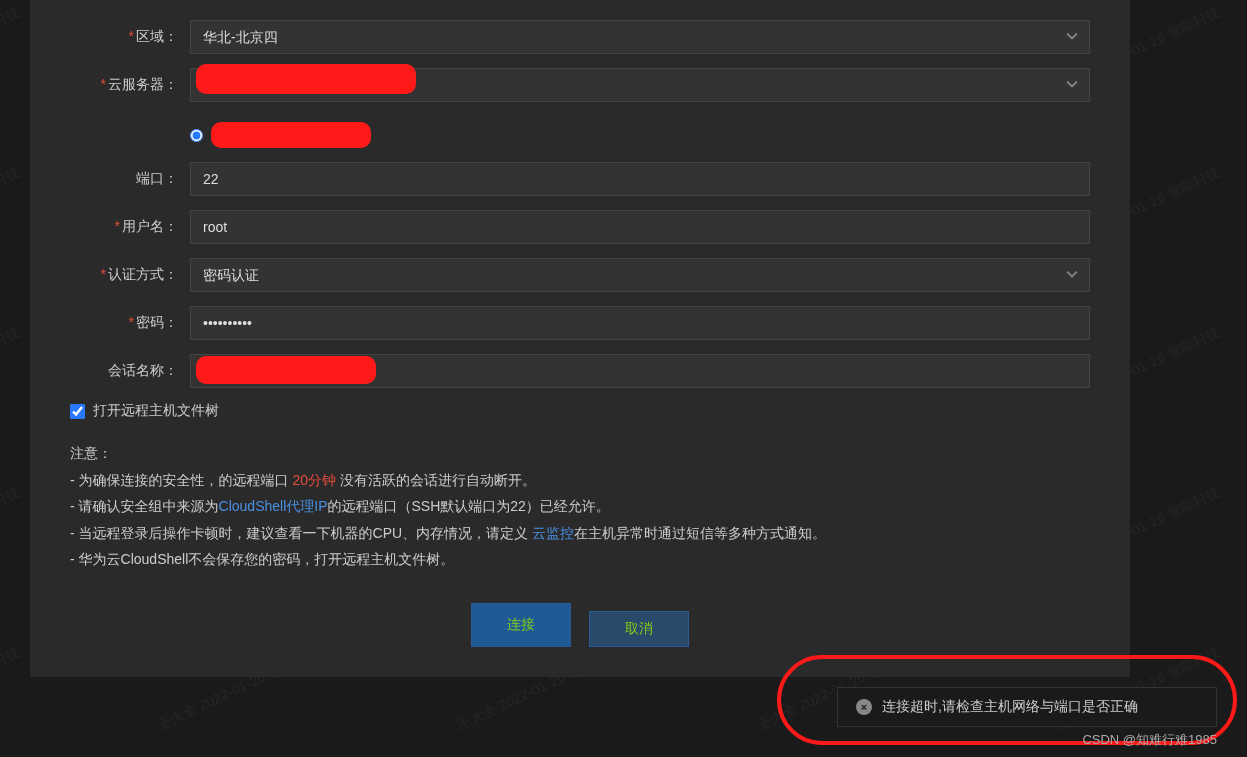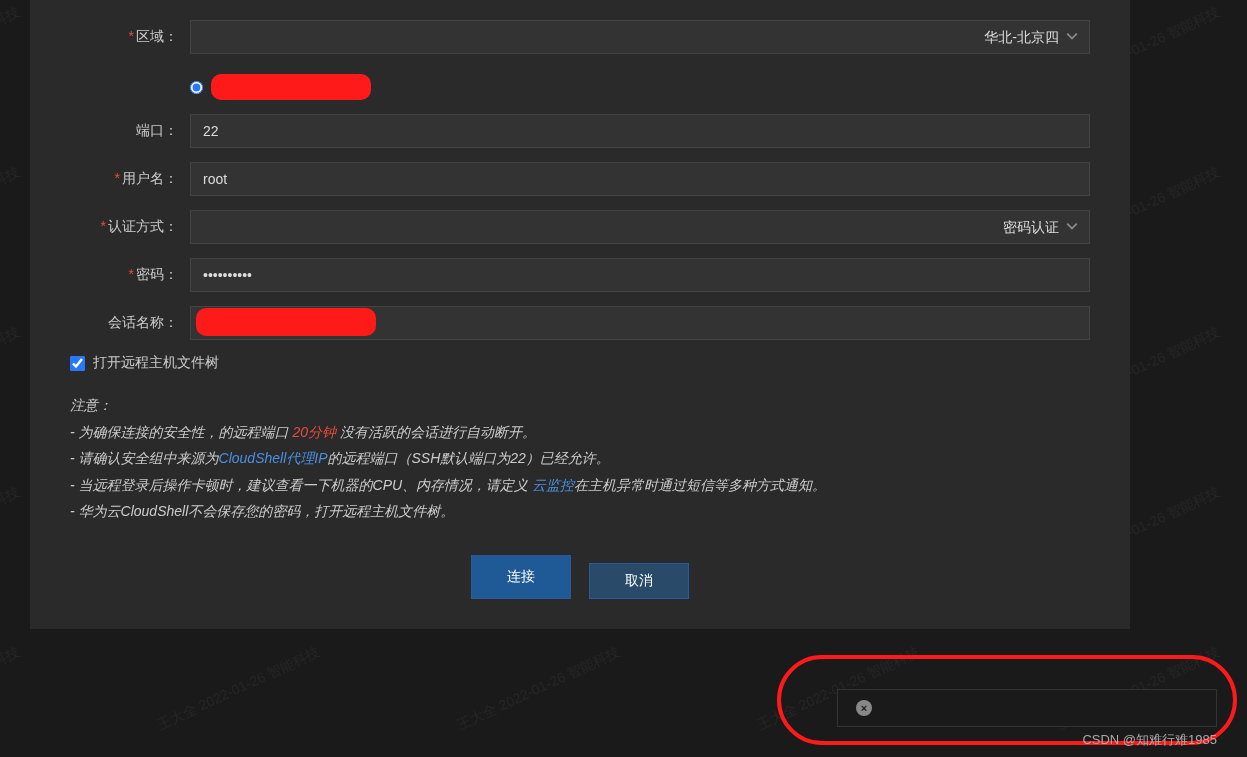--- a/index.html
+++ b/index.html
@@ -56,21 +56,20 @@
   border: 1px solid #444;
   color: #ddd;
   padding: 8px 12px;
   font-size: 14px;
   font-family: inherit;
   outline: none;
 }
 .select-box {
   appearance: none;
   padding-right: 30px;
-  text-align: right;
 }
 .chevron {
   position: absolute;
   right: 12px;
   top: 50%;
   transform: translateY(-50%);
   pointer-events: none;
   color: #888;
 }
 .chevron svg { width: 12px; height: 12px; }
@@ -98,34 +97,34 @@
 .checkbox-row {
   display: flex;
   align-items: center;
   margin: 12px 0 20px 0;
 }
 .checkbox-row input[type=checkbox] {
   margin-right: 8px;
   accent-color: #2878ff;
   width: 15px; height: 15px;
 }
-.notice { color: #ccc; line-height: 1.9; font-style: italic; }
+.notice { color: #ccc; line-height: 1.9; }
 .notice .hl-red { color: #e74c3c; }
 .notice .hl-link { color: #4a90e2; }
 .btn-row {
   display: flex;
   justify-content: center;
   gap: 18px;
   margin-top: 30px;
 }
 .btn {
   min-width: 100px;
   padding: 8px 28px;
   font-size: 14px;
-  color: #ffffff;
+  color: #84cc16;
   border: 1px solid #2a5a9a;
   cursor: pointer;
   font-family: inherit;
 }
 .btn-primary { background: #1f5a96; }
 .btn-secondary { background: #2a4a6a; margin-top: 8px; }
 .toast {
   position: absolute;
   right: 30px;
   bottom: 30px;
@@ -202,20 +201,32 @@
     <div class="field-col">
       <select class="select-box">
         <option>华北-北京四</option>
       </select>
       <span class="chevron"><svg viewBox="0 0 10 10">
             <path d="M1 3 L5 7 L9 3" stroke="#888" fill="none" stroke-width="1.5"></path>
           </svg></span>
     </div>
   </div>
 
+  <div class="form-row" style="position:relative;">
+    <div class="label-col"><span class="req">*</span><span>云服务器：</span></div>
+    <div class="field-col">
+      <select class="select-box">
+        <option></option>
+      </select>
+      <span class="chevron"><svg viewBox="0 0 10 10">
+            <path d="M1 3 L5 7 L9 3" stroke="#888" fill="none" stroke-width="1.5"></path>
+          </svg></span>
+      <div class="redact-overlay" style="left:6px; top:-4px; width:220px; height:30px;"></div>
+    </div>
+  </div>
 
   <div class="form-row">
     <div class="label-col"></div>
     <div class="field-col">
       <div class="radio-row" style="position:relative;">
         <input type="radio" checked="" style="">
         <span class="redact" style="width:160px; height:26px;"></span>
       </div>
     </div>
   </div>
@@ -282,17 +293,18 @@
 
   <div class="btn-row">
     <button class="btn btn-primary">连接</button>
     <button class="btn btn-secondary">取消</button>
   </div>
 
 </div>
 
 <div class="toast">
   <div class="toast-icon">×</div>
+  <div>连接超时,请检查主机网络与端口是否正确</div>
 </div>
 
 <div class="circle-annot" style="right:10px; bottom:12px; width:460px; height:90px; border-radius:50px;"></div>
 
 <div class="csdn-mark">CSDN @知难行难1985</div>
 
 </body></html>

